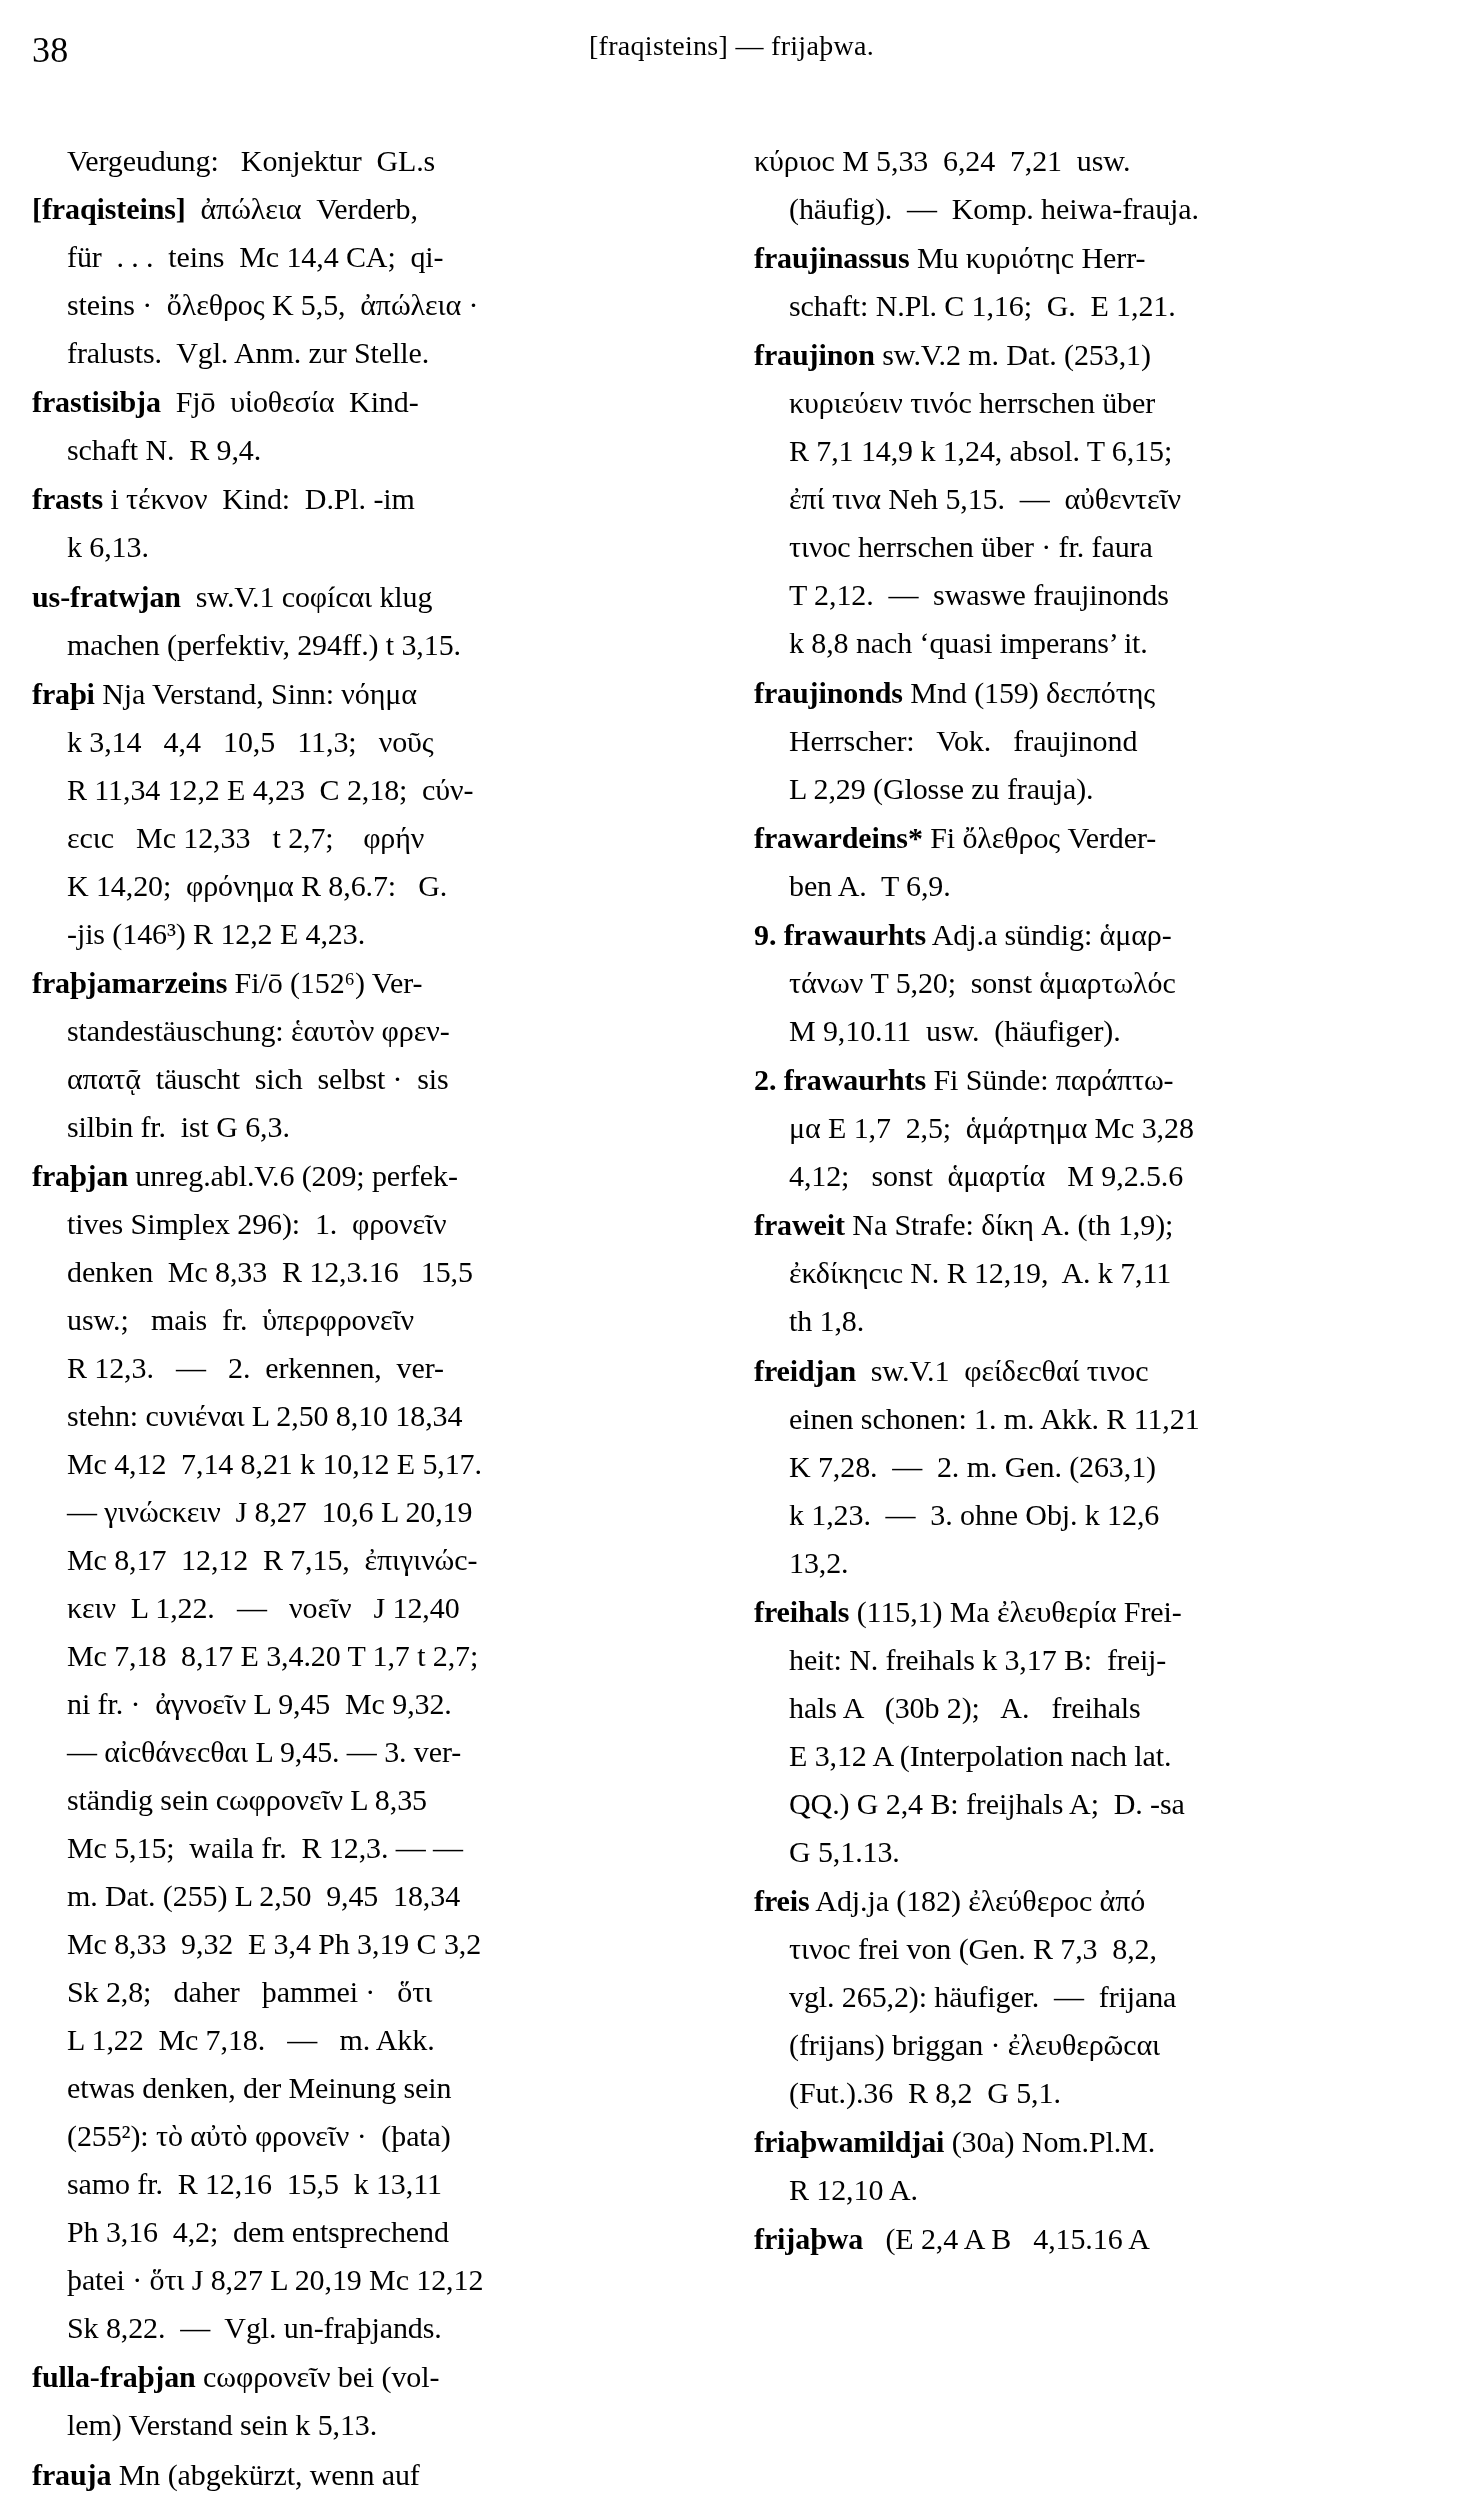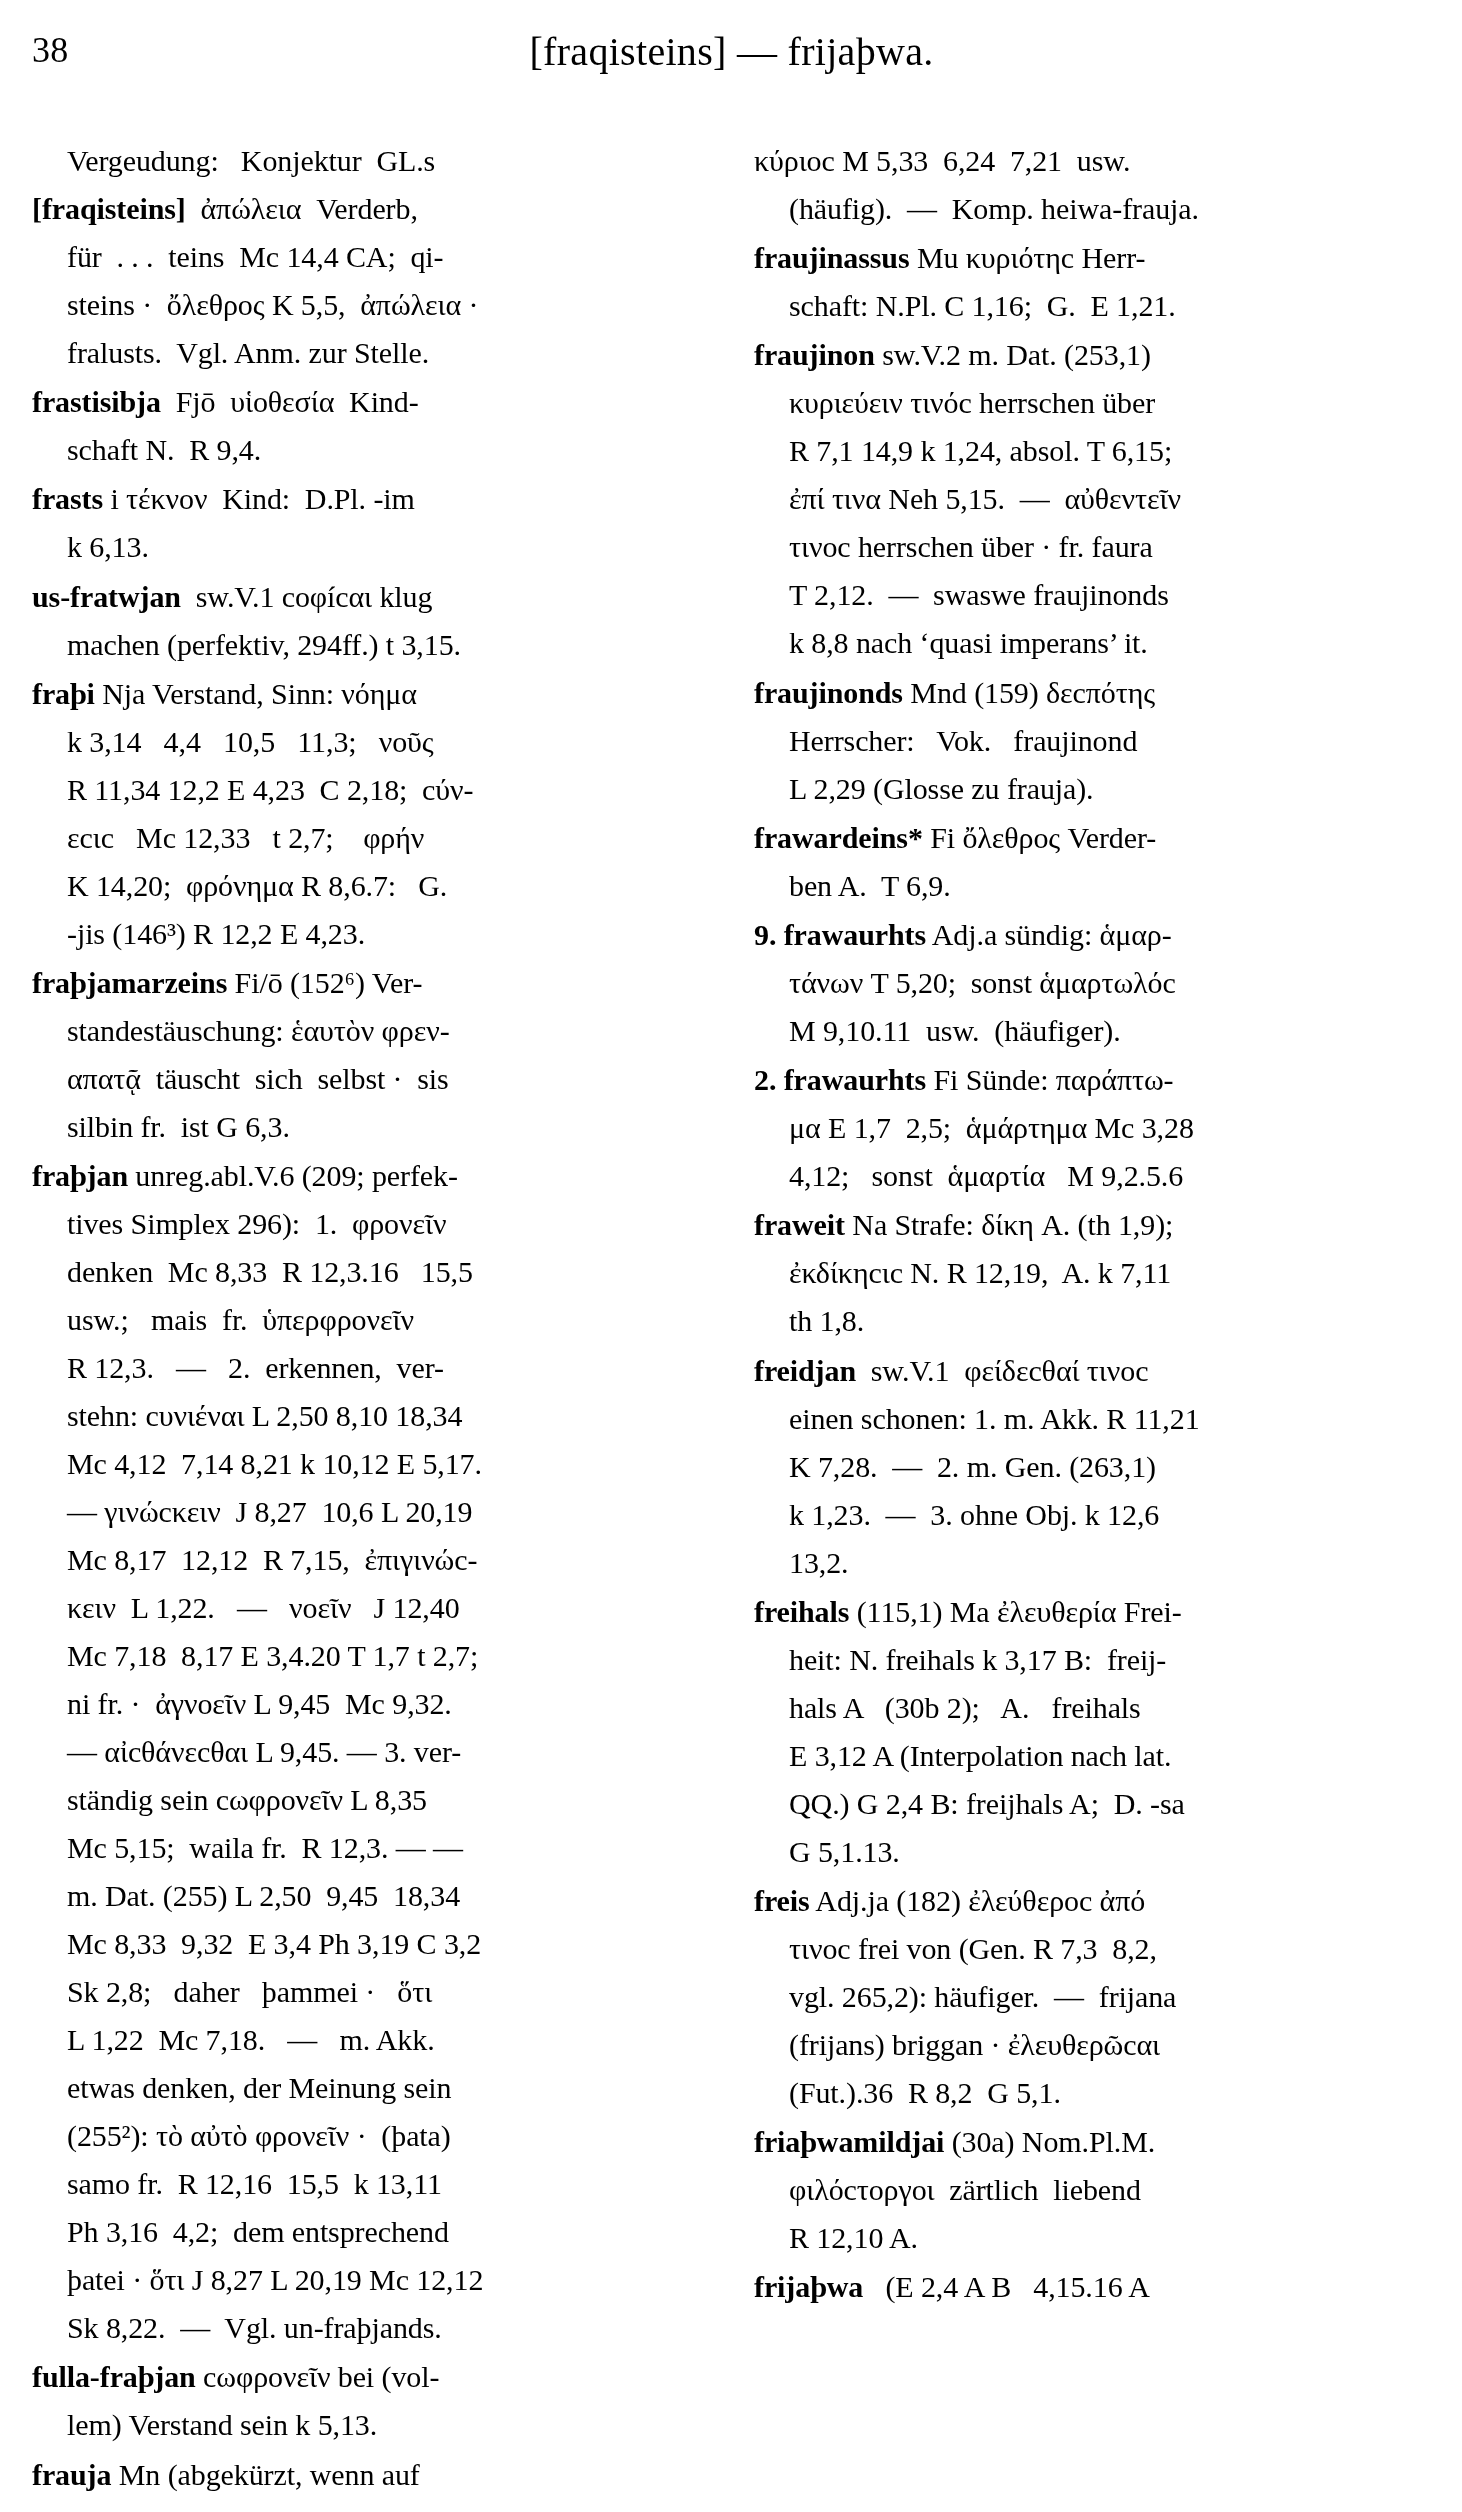--- a/index.html
+++ b/index.html
@@ -39,21 +39,21 @@
     font-size: 36px;
     letter-spacing: 0.3px;
     line-height: 1;
   }
   .head-center {
     position: absolute;
     left: 0;
     top: 0;
     width: 1463px;
     text-align: center;
-    font-size: 40px;
+    font-size: 28px;
     line-height: 1;
     letter-spacing: 0.3px;
   }
 
   
   .columns {
     position: absolute;
     top: 137px;
     left: 0;
     width: 1463px;
@@ -226,21 +226,20 @@
         </div>
         <div class="entry">
           <span class="ln"><b>freis</b> Adj.ja (182) ἐλεύθεροc ἀπό</span>
           <span class="ln ind">τινοc frei von (Gen. R 7,3  8,2,</span>
           <span class="ln ind">vgl. 265,2): häufiger.  —  frijana</span>
           <span class="ln ind">(frijans) briggan · ἐλευθερῶcαι</span>
           <span class="ln ind">(Fut.).36  R 8,2  G 5,1.</span>
         </div>
         <div class="entry">
           <span class="ln"><b>friaþwamildjai</b> (30a) Nom.Pl.M.</span>
-          <span class="ln ind">φιλόcτοργοι  zärtlich  liebend</span>
           <span class="ln ind">R 12,10 A.</span>
         </div>
         <div class="entry">
           <span class="ln"><b>frijaþwa</b>   (E 2,4 A B   4,15.16 A</span>
         </div>
       </div>
   </div>
 
 </div>
 

